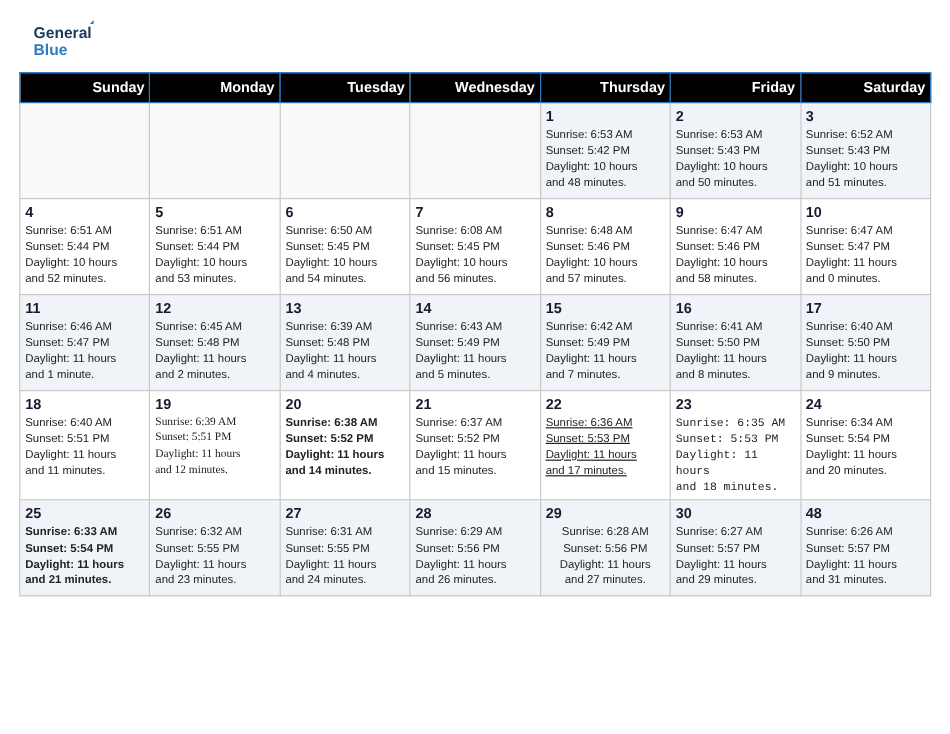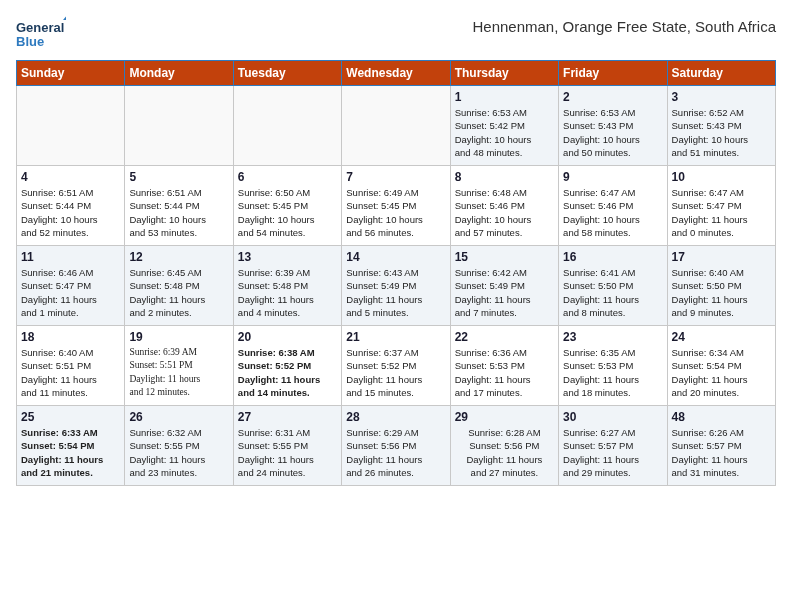--- a/index.html
+++ b/index.html
@@ -8,20 +8,21 @@
       background: #fff;
       width: 792px;
       min-height: 612px;
       padding: 16px;
     }
     .header-area {
       display: flex;
       align-items: flex-start;
       justify-content: space-between;
       margin-bottom: 4px;
+      margin-left: 12px;
     }
     .logo {
       display: flex;
       align-items: center;
       gap: 4px;
     }
     .title-block {
       text-align: right;
       flex: 1;
     }
@@ -34,24 +35,24 @@
       font-size: 15px;
       color: #333;
       margin-top: 2px;
     }
     table {
       width: 100%;
       border-collapse: collapse;
       font-size: 10.5px;
     }
     thead tr th {
-      background-color: #c2410c;
+      background-color: #000000;
       color: #fff;
       padding: 5px 4px;
-      text-align: left;
+      text-align: right;
       font-size: 12px;
       font-weight: bold;
       border: 1px solid #2e7abf;
     }
     tbody tr td {
       border: 1px solid #c8c8c8;
       vertical-align: top;
       padding: 4px 4px;
       min-height: 80px;
       height: 80px;
@@ -84,21 +85,20 @@
 
 <div class="header-area">
   <div class="logo">
   <svg width="50" height="40" viewBox="0 0 50 40">
     <text x="0" y="16" font-size="13" font-weight="bold" fill="#1a3a5c" font-family="Arial">General</text>
     <text x="0" y="30" font-size="13" font-weight="bold" fill="#2e7abf" font-family="Arial">Blue</text>
     <polygon points="47,4 54,4 50.5,0" fill="#2e7abf"></polygon>
   </svg>
 </div>
   <div class="title-block">
-    <div class="location">Hennenman, Orange Free State, South Africa</div>
   </div>
 </div>
 
 <table>
   <thead>
     <tr id="weekday-header">
         <th>Sunday</th>
         <th>Monday</th>
         <th>Tuesday</th>
         <th>Wednesday</th>
@@ -152,21 +152,21 @@
         </td>
         <td>
           <div class="day-number">6</div>
           <div class="day-info" style="white-space: pre-line;">Sunrise: 6:50 AM
 Sunset: 5:45 PM
 Daylight: 10 hours
 and 54 minutes.</div>
         </td>
         <td>
           <div class="day-number">7</div>
-          <div class="day-info" style="white-space: pre-line;">Sunrise: 6:49 AM
+          <div class="day-info" style="white-space: pre-line;">Sunrise: 6:08 AM
 Sunset: 5:45 PM
 Daylight: 10 hours
 and 56 minutes.</div>
         </td>
         <td>
           <div class="day-number">8</div>
           <div class="day-info" style="white-space: pre-line;">Sunrise: 6:48 AM
 Sunset: 5:46 PM
 Daylight: 10 hours
 and 57 minutes.</div>
@@ -261,28 +261,28 @@
         </td>
         <td>
           <div class="day-number">21</div>
           <div class="day-info" style="white-space: pre-line;">Sunrise: 6:37 AM
 Sunset: 5:52 PM
 Daylight: 11 hours
 and 15 minutes.</div>
         </td>
         <td>
           <div class="day-number">22</div>
-          <div class="day-info" style="white-space: pre-line;">Sunrise: 6:36 AM
+          <div class="day-info" style="white-space: pre-line; text-decoration: underline;">Sunrise: 6:36 AM
 Sunset: 5:53 PM
 Daylight: 11 hours
 and 17 minutes.</div>
         </td>
         <td>
           <div class="day-number">23</div>
-          <div class="day-info" style="white-space: pre-line;">Sunrise: 6:35 AM
+          <div class="day-info" style="white-space: pre-line; font-family: Liberation Mono, monospace;">Sunrise: 6:35 AM
 Sunset: 5:53 PM
 Daylight: 11 hours
 and 18 minutes.</div>
         </td>
         <td>
           <div class="day-number">24</div>
           <div class="day-info" style="white-space: pre-line;">Sunrise: 6:34 AM
 Sunset: 5:54 PM
 Daylight: 11 hours
 and 20 minutes.</div>

